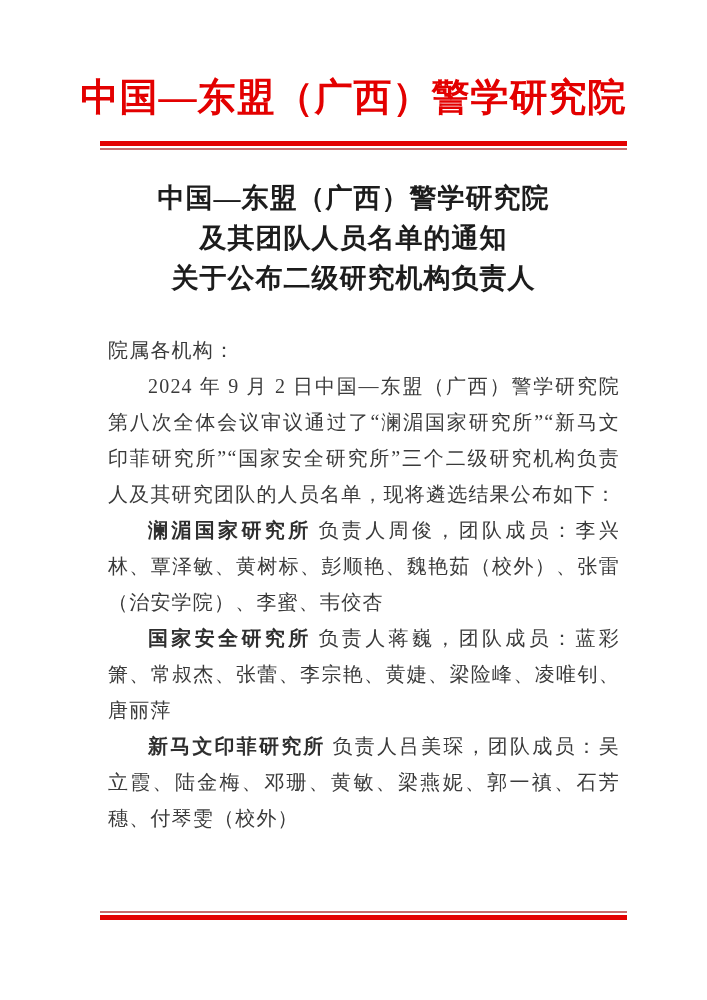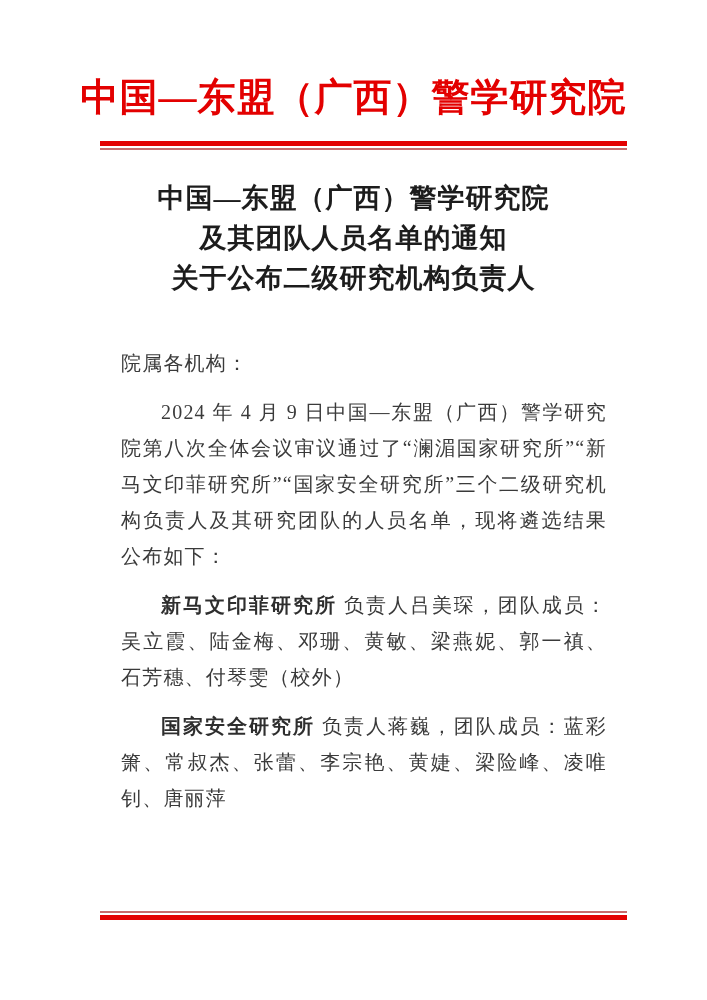--- a/index.html
+++ b/index.html
@@ -59,21 +59,21 @@
     position: absolute;
     top: 332px;
     left: 108px;
     width: 512px;
     color: var(--body-color);
     font-size: 20px;
     line-height: 36px;
     letter-spacing: 1.2px;
     text-align: justify;
   }
-  .para { margin: 13px; }
+  .para { margin: 0; }
   .para.indent { text-indent: 2em; }
   .section-label {
     font-family: "Liberation Sans", "DejaVu Sans", sans-serif;
     font-weight: 700;
     color: #2e2e2e;
     margin-right: 0.35em;
   }
 </style>
 </head>
 <body>
@@ -93,27 +93,30 @@
     <div>中国—东盟（广西）警学研究院</div>
     <div>及其团队人员名单的通知</div>
     <div>关于公布二级研究机构负责人</div>
   </h1>
 
   <main class="content">
     <p class="para">
       <span>院属各机构：</span>
     </p>
     <p class="para indent">
-      <span>2024 年 4 月 9 日中国—东盟（广西）警学研究院第八次全体会议审议通过了“澜湄国家研究所”“新马文印菲研究所”“国家安全研究所”三个二级研究机构负责人及其研究团队的人员名单，现将遴选结果公布如下：</span>
+      <span>2024 年 9 月 2 日中国—东盟（广西）警学研究院第八次全体会议审议通过了“澜湄国家研究所”“新马文印菲研究所”“国家安全研究所”三个二级研究机构负责人及其研究团队的人员名单，现将遴选结果公布如下：</span>
+    </p>
+    <p class="para indent">
+      <span class="section-label">澜湄国家研究所</span><span>负责人周俊，团队成员：李兴林、覃泽敏、黄树标、彭顺艳、魏艳茹（校外）、张雷（治安学院）、李蜜、韦佼杏</span>
+    </p>
+    <p class="para indent">
+      <span class="section-label">国家安全研究所</span><span>负责人蒋巍，团队成员：蓝彩箫、常叔杰、张蕾、李宗艳、黄婕、梁险峰、凌唯钊、唐丽萍</span>
     </p>
     <p class="para indent">
       <span class="section-label">新马文印菲研究所</span><span>负责人吕美琛，团队成员：吴立霞、陆金梅、邓珊、黄敏、梁燕妮、郭一禛、石芳穗、付琴雯（校外）</span>
-    </p>
-    <p class="para indent">
-      <span class="section-label">国家安全研究所</span><span>负责人蒋巍，团队成员：蓝彩箫、常叔杰、张蕾、李宗艳、黄婕、梁险峰、凌唯钊、唐丽萍</span>
     </p>
   </main>
 
   <footer>
     <div class="rule rule-bottom">
       <div class="thin"></div>
       <div class="gap"></div>
       <div class="thick"></div>
     </div>
   </footer>

